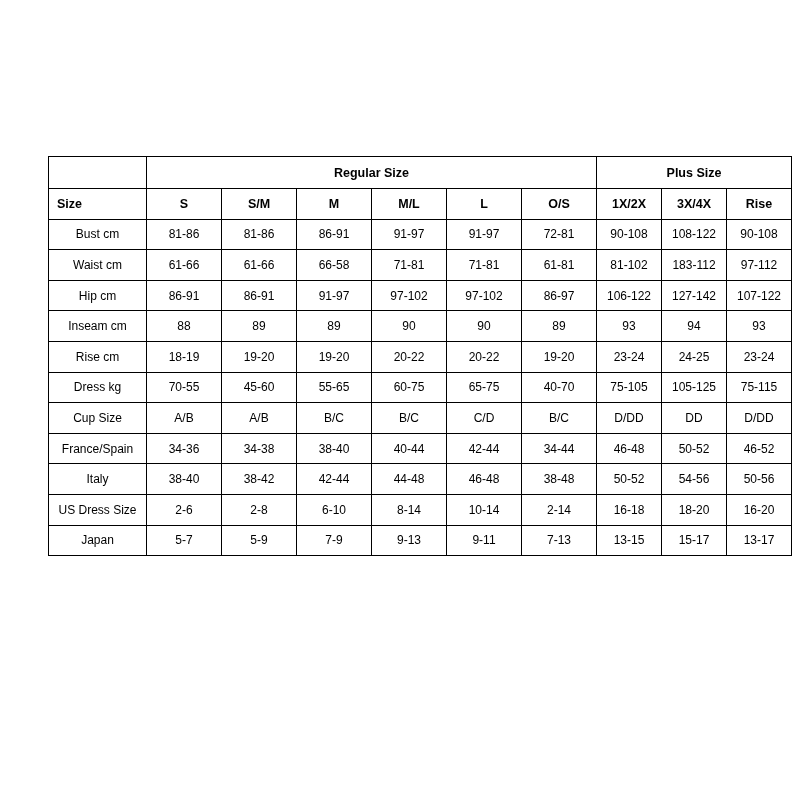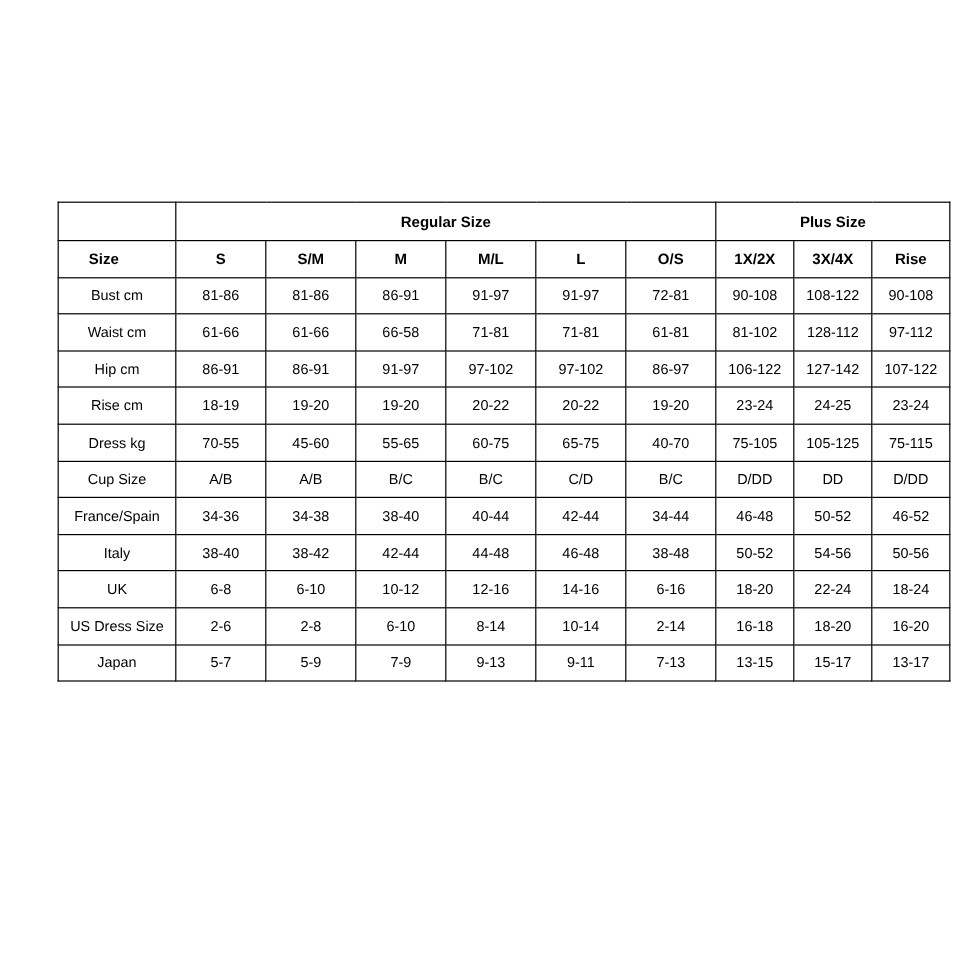--- a/index.html
+++ b/index.html
@@ -11,21 +11,21 @@
     width: 800px;
     height: 800px;
     font-family: "Liberation Sans", sans-serif;
     color: #000000;
     position: relative;
     overflow: hidden;
   }
   #chart-wrap {
     position: absolute;
     left: 48px;
-    top: 168px;
+    top: 156px;
     width: 700px;
   }
   table.size-chart {
     border-collapse: collapse;
     table-layout: fixed;
     width: 700px;
     background: #ffffff;
   }
   table.size-chart td,
   table.size-chart th {
@@ -54,21 +54,21 @@
     border-left: 1px solid #000000;
     border-top: 1px solid #000000;
   }
   
   tr.head-row td {
     font-weight: bold;
     font-size: 12.5px;
   }
   tr.head-row td.row-label {
     text-align: left;
-    padding-left: 25px;
+    padding-left: 8px;
   }
   
   td.row-label {
     text-align: left;
     font-weight: bold;
     font-size: 12.5px;
     padding-left: 8px;
   }
 </style>
 </head>
@@ -120,36 +120,48 @@
         </tr>
         <tr>
           <td class="row-label">Waist cm</td>
           <td>61-66</td>
           <td>61-66</td>
           <td>66-58</td>
           <td>71-81</td>
           <td>71-81</td>
           <td>61-81</td>
           <td>81-102</td>
-          <td>128-112</td>
+          <td>183-112</td>
           <td>97-112</td>
         </tr>
         <tr>
           <td class="row-label">Hip cm</td>
           <td>86-91</td>
           <td>86-91</td>
           <td>91-97</td>
           <td>97-102</td>
           <td>97-102</td>
           <td>86-97</td>
           <td>106-122</td>
           <td>127-142</td>
           <td>107-122</td>
         </tr>
         <tr>
+          <td class="row-label">Inseam cm</td>
+          <td>88</td>
+          <td>89</td>
+          <td>89</td>
+          <td>90</td>
+          <td>90</td>
+          <td>89</td>
+          <td>93</td>
+          <td>94</td>
+          <td>93</td>
+        </tr>
+        <tr>
           <td class="row-label">Rise cm</td>
           <td>18-19</td>
           <td>19-20</td>
           <td>19-20</td>
           <td>20-22</td>
           <td>20-22</td>
           <td>19-20</td>
           <td>23-24</td>
           <td>24-25</td>
           <td>23-24</td>
@@ -196,32 +208,20 @@
           <td>38-42</td>
           <td>42-44</td>
           <td>44-48</td>
           <td>46-48</td>
           <td>38-48</td>
           <td>50-52</td>
           <td>54-56</td>
           <td>50-56</td>
         </tr>
         <tr>
-          <td class="row-label">UK</td>
-          <td>6-8</td>
-          <td>6-10</td>
-          <td>10-12</td>
-          <td>12-16</td>
-          <td>14-16</td>
-          <td>6-16</td>
-          <td>18-20</td>
-          <td>22-24</td>
-          <td>18-24</td>
-        </tr>
-        <tr>
           <td class="row-label">US Dress Size</td>
           <td>2-6</td>
           <td>2-8</td>
           <td>6-10</td>
           <td>8-14</td>
           <td>10-14</td>
           <td>2-14</td>
           <td>16-18</td>
           <td>18-20</td>
           <td>16-20</td>

